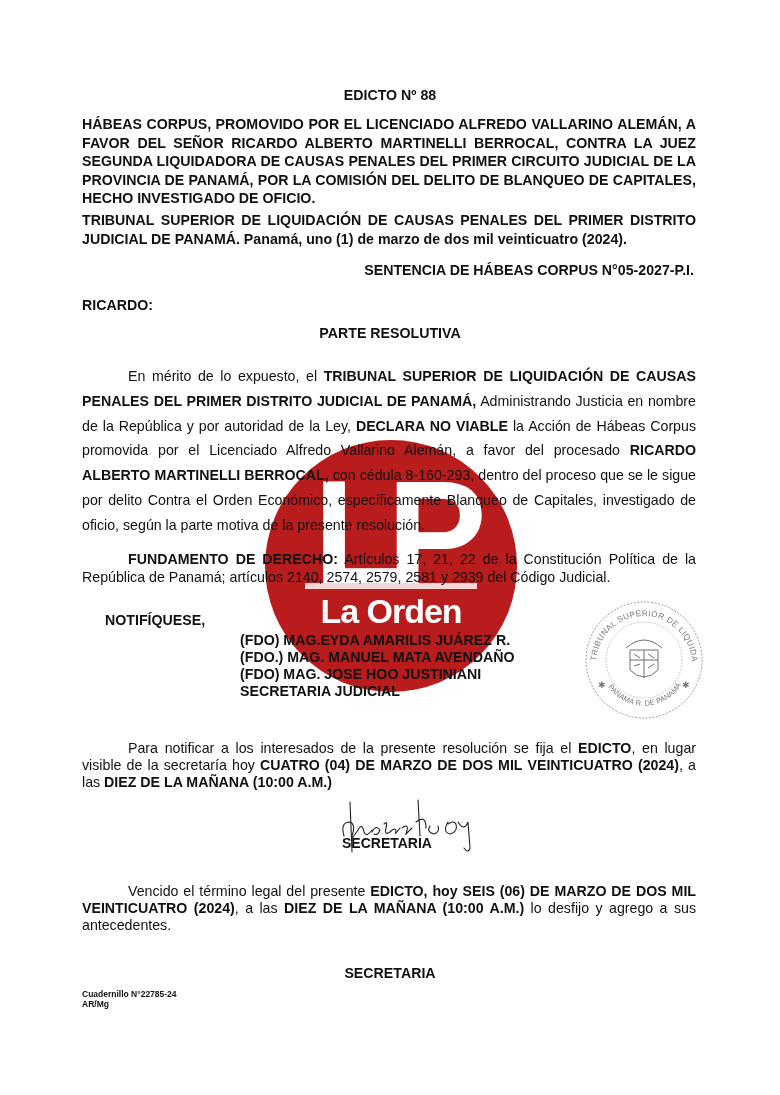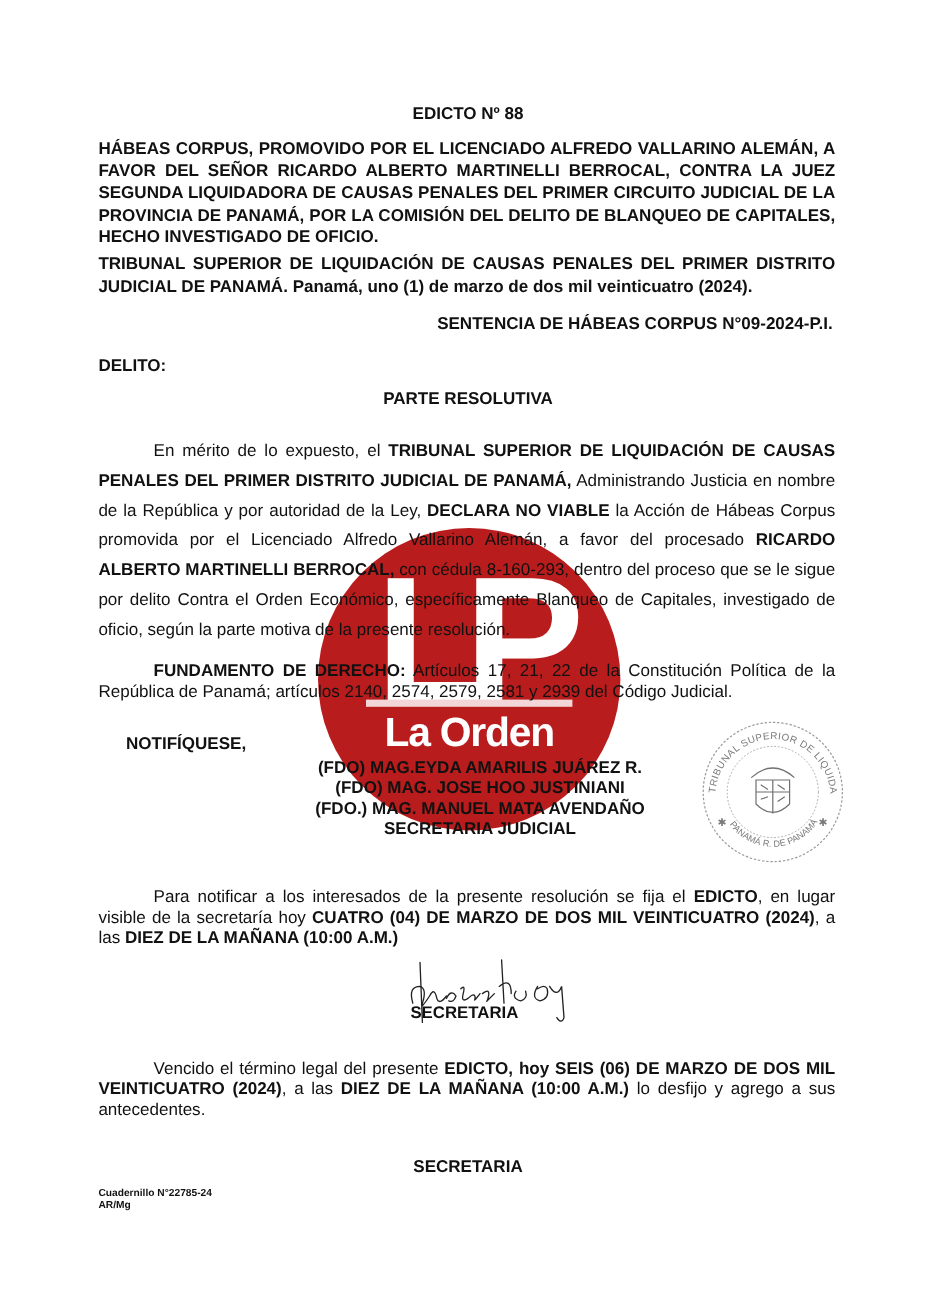--- a/index.html
+++ b/index.html
@@ -26,21 +26,21 @@
   #caption { left: 82px; top: 115px; width: 614px; font-weight: bold; line-height: 18.5px; text-align: justify; }
   #court { left: 82px; top: 211px; width: 614px; font-weight: bold; line-height: 18.5px; text-align: justify; }
   #sentencia { left: 82px; top: 262px; width: 612px; font-weight: bold; }
   #vistos { left: 82px; top: 297px; font-weight: bold; }
   #parte { left: 80px; top: 325px; width: 620px; font-weight: bold; }
   #resolutiva { left: 82px; top: 364px; width: 614px; line-height: 24.8px; text-align: justify; }
   #resolutiva .ind { display: inline-block; width: 46px; }
   #fundamento { left: 82px; top: 550px; width: 614px; line-height: 18px; text-align: justify; }
   #fundamento .ind { display: inline-block; width: 46px; }
   #notif { left: 82px; top: 612px; font-weight: bold; margin-left: 23px; }
-  #signers { left: 240px; top: 632px; width: 320px; font-weight: bold; line-height: 17px; text-align: center; }
+  #signers { left: 240px; top: 632px; width: 320px; font-weight: bold; line-height: 17px; text-align: left; }
   #signers div.s4 { padding-left: 20px; }
 
   .stamp { position: absolute; left: 582px; top: 598px; width: 124px; height: 124px; z-index: 1; }
 
   #fija { left: 82px; top: 740px; width: 614px; line-height: 17px; text-align: justify; }
   #fija .ind { display: inline-block; width: 46px; }
   .sig { position: absolute; left: 330px; top: 792px; width: 170px; height: 64px; z-index: 1; }
   #sig-label { left: 342px; top: 835px; font-weight: bold; font-size: 14px; }
 
   #vencido { left: 82px; top: 883px; width: 614px; line-height: 17px; text-align: justify; }
@@ -58,36 +58,36 @@
     <div class="band"></div>
     <div class="brand">La Orden</div>
   </div>
 
   <div id="title" class="txt center">EDICTO Nº 88</div>
 
   <div id="caption" class="txt">HÁBEAS CORPUS, PROMOVIDO POR EL LICENCIADO ALFREDO VALLARINO ALEMÁN, A FAVOR DEL SEÑOR  RICARDO ALBERTO MARTINELLI BERROCAL, CONTRA LA JUEZ SEGUNDA LIQUIDADORA DE CAUSAS PENALES DEL PRIMER CIRCUITO JUDICIAL DE LA PROVINCIA DE PANAMÁ, POR LA COMISIÓN DEL DELITO DE BLANQUEO DE CAPITALES, HECHO INVESTIGADO DE OFICIO.</div>
 
   <div id="court" class="txt"><span>TRIBUNAL SUPERIOR DE LIQUIDACIÓN DE CAUSAS PENALES DEL PRIMER DISTRITO JUDICIAL DE PANAMÁ.</span><span> Panamá, uno (1) de marzo de dos mil veinticuatro (2024).</span></div>
 
-  <div id="sentencia" class="txt right">SENTENCIA DE HÁBEAS CORPUS N°09-2024-P.I.</div>
+  <div id="sentencia" class="txt right">SENTENCIA DE HÁBEAS CORPUS N°05-2027-P.I.</div>
 
-  <div id="vistos" class="txt">DELITO:</div>
+  <div id="vistos" class="txt">RICARDO:</div>
 
   <div id="parte" class="txt center">PARTE RESOLUTIVA</div>
 
   <div id="resolutiva" class="txt"><span class="ind"></span><span>En mérito de lo expuesto, el </span><span class="b">TRIBUNAL SUPERIOR DE LIQUIDACIÓN  DE CAUSAS PENALES DEL PRIMER DISTRITO JUDICIAL DE PANAMÁ,</span><span>  Administrando Justicia en nombre de la República y por autoridad de la Ley, </span><span class="b">DECLARA NO VIABLE</span><span> la Acción de Hábeas Corpus promovida por el Licenciado Alfredo Vallarino Alemán, a favor del procesado </span><span class="b">RICARDO ALBERTO MARTINELLI BERROCAL,</span><span> con cédula 8-160-293, dentro del proceso que se le sigue por delito Contra el Orden Económico, específicamente Blanqueo de Capitales, investigado de oficio, según la parte motiva de la presente resolución.</span></div>
 
   <div id="fundamento" class="txt"><span class="ind"></span><span class="b">FUNDAMENTO DE DERECHO:</span><span> Artículos 17, 21, 22 de la Constitución Política de la República de Panamá; artículos 2140, 2574, 2579, 2581 y 2939 del Código Judicial.</span></div>
 
   <div id="notif" class="txt">NOTIFÍQUESE,</div>
 
   <div id="signers" class="txt">
     <div>(FDO) MAG.EYDA AMARILIS JUÁREZ R.</div>
+    <div>(FDO.) MAG. MANUEL MATA AVENDAÑO</div>
     <div>(FDO) MAG. JOSE HOO JUSTINIANI</div>
-    <div>(FDO.) MAG. MANUEL MATA AVENDAÑO</div>
     <div>SECRETARIA JUDICIAL</div>
   </div>
 
   <svg class="stamp" viewBox="0 0 124 124">
     <defs>
       <path id="arcTop" d="M 14 66 A 48 48 0 1 1 110 66"></path>
       <path id="arcBot" d="M 22 82 A 44 44 0 0 0 102 82"></path>
     </defs>
     <circle cx="62" cy="62" r="58" fill="none" stroke="#9a9a9a" stroke-width="1" stroke-dasharray="2 1.5"></circle>
     <circle cx="62" cy="62" r="38" fill="none" stroke="#a8a8a8" stroke-width="0.8" stroke-dasharray="1.5 1.5"></circle>

